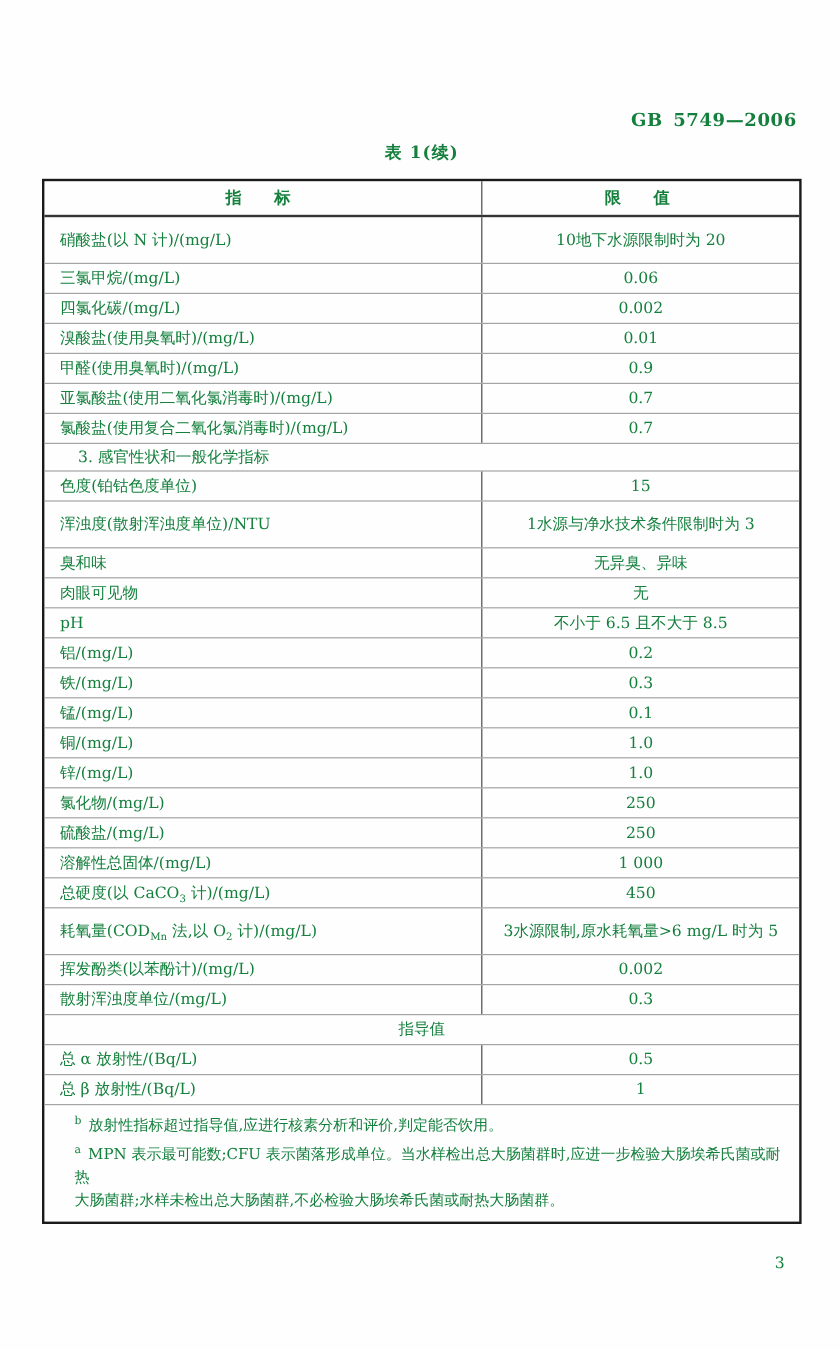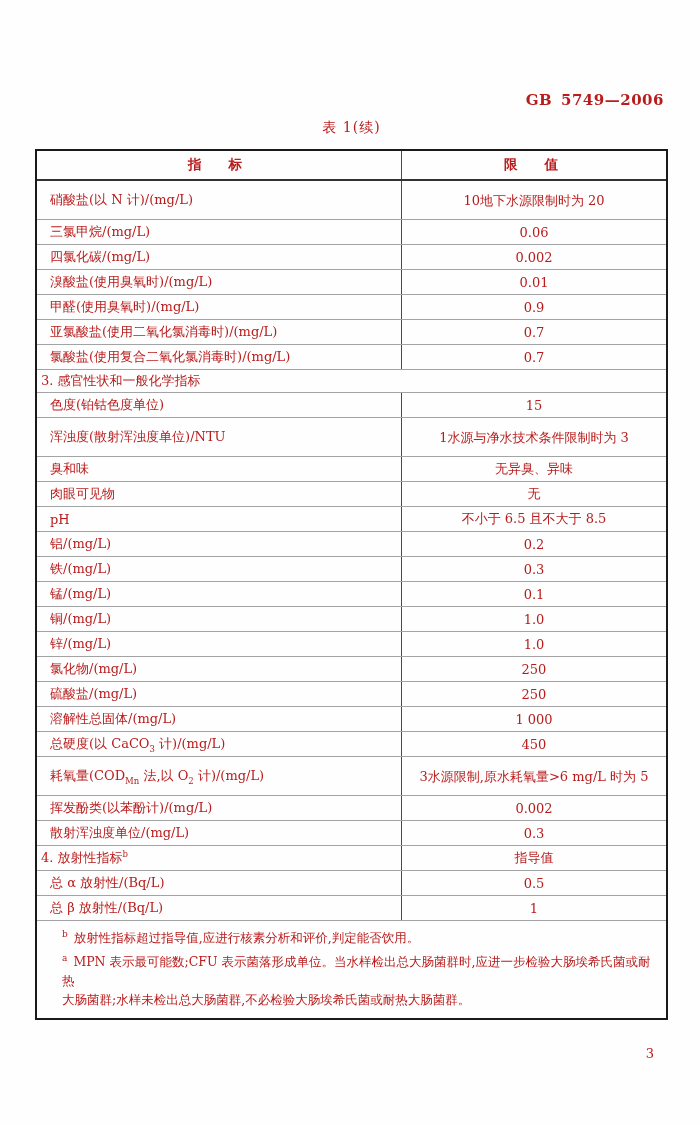--- a/index.html
+++ b/index.html
@@ -1,26 +1,26 @@
 <!DOCTYPE html>
 <html><head>
 <meta charset="utf-8">
 <style>
   html,body { margin:0; padding:0; background:#888; }
   .page {
     position:relative; width:700px; height:1125px; background:#fefefe;
-    font-family:"DejaVu Serif", serif; color:#b91c1c; overflow:hidden;
+    font-family:"DejaVu Serif", serif; color:#15803d; overflow:hidden;
   }
   .doc-number {
     position:absolute; top:91px; right:36px;
     font-size:15px; font-weight:bold; letter-spacing:.5px; word-spacing:3px;
   }
   .table-title {
     position:absolute; top:119px; left:35px; width:633px;
-    text-align:center; font-size:14px; font-weight:normal; letter-spacing:1px;
+    text-align:center; font-size:14px; font-weight:bold; letter-spacing:1px;
   }
   .gb-table {
     position:absolute; top:149px; left:35px; width:633px;
     border:2px solid #1a1a1a; box-sizing:border-box; background:#fefefe;
     font-size:13px;
   }
   .row { display:flex; align-items:stretch; border-top:1px solid #a3a3a3; }
   .row:first-child { border-top:none; }
   .row.thick-top { border-top-width:2px; border-top-color:#333; }
   .cl {
@@ -31,21 +31,21 @@
   }
   .cr {
     flex:1; display:flex; align-items:center; justify-content:center;
     text-align:center; padding:2px 6px; box-sizing:border-box;
   }
   .cr.stack { flex-direction:row; line-height:17px; }
   .full { flex:1; display:flex; align-items:center; padding:2px 8px 2px 4px; }
   .h-head { min-height:28px; }
   .h-1 { min-height:24px; }
   .h-2 { min-height:38px; }
-  .h-sec { min-height:22px; }
+  .h-sec { min-height:22px;padding-left:24px; }
   .head-cell { justify-content:center; font-weight:bold; font-size:13.5px; padding-left:0;font-family:Liberation Mono, monospace; }
   sub.sb { font-size:8.5px; line-height:0; }
   sup.sp { font-size:8.5px; line-height:0; }
   .fns {
     flex:1; display:block; box-sizing:border-box;
     padding:7px 10px 9px 25px; font-size:12.5px; line-height:19px;
   }
   .fn { }
   .fn + .fn { margin-top:5px; }
   .fn sup.fn-marker { font-size:9px; margin-right:6px; line-height:0; }
@@ -182,23 +182,20 @@
     <div class="row h-1">
       <div class="cl">挥发酚类(以苯酚计)/(mg/L)</div>
       <div class="cr">0.002</div>
     </div>
     <div class="row h-1">
       <div class="cl">散射浑浊度单位/(mg/L)</div>
       <div class="cr">0.3</div>
     </div>
 
     <div class="row h-1">
-      <div class="cl" style="padding-left:4px;">
-        <span><span>4. 放射性指标</span><sup class="sp">b</sup></span>
-      </div>
       <div class="cr">指导值</div>
     </div>
 
     <div class="row h-1">
       <div class="cl">总 α 放射性/(Bq/L)</div>
       <div class="cr">0.5</div>
     </div>
     <div class="row h-1">
       <div class="cl">总 β 放射性/(Bq/L)</div>
       <div class="cr">1</div>

